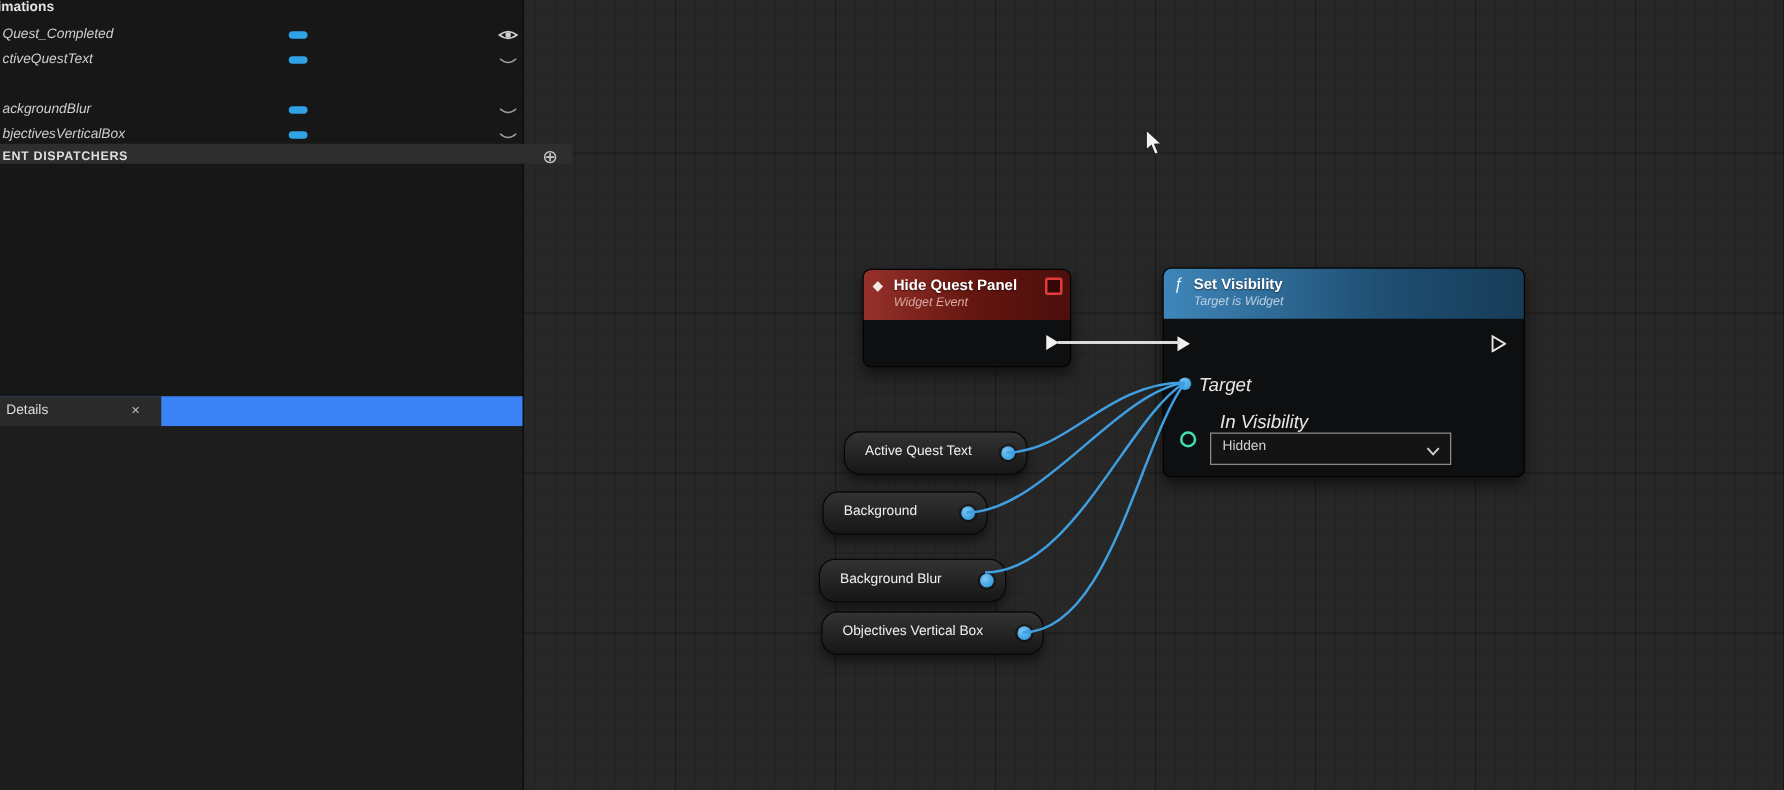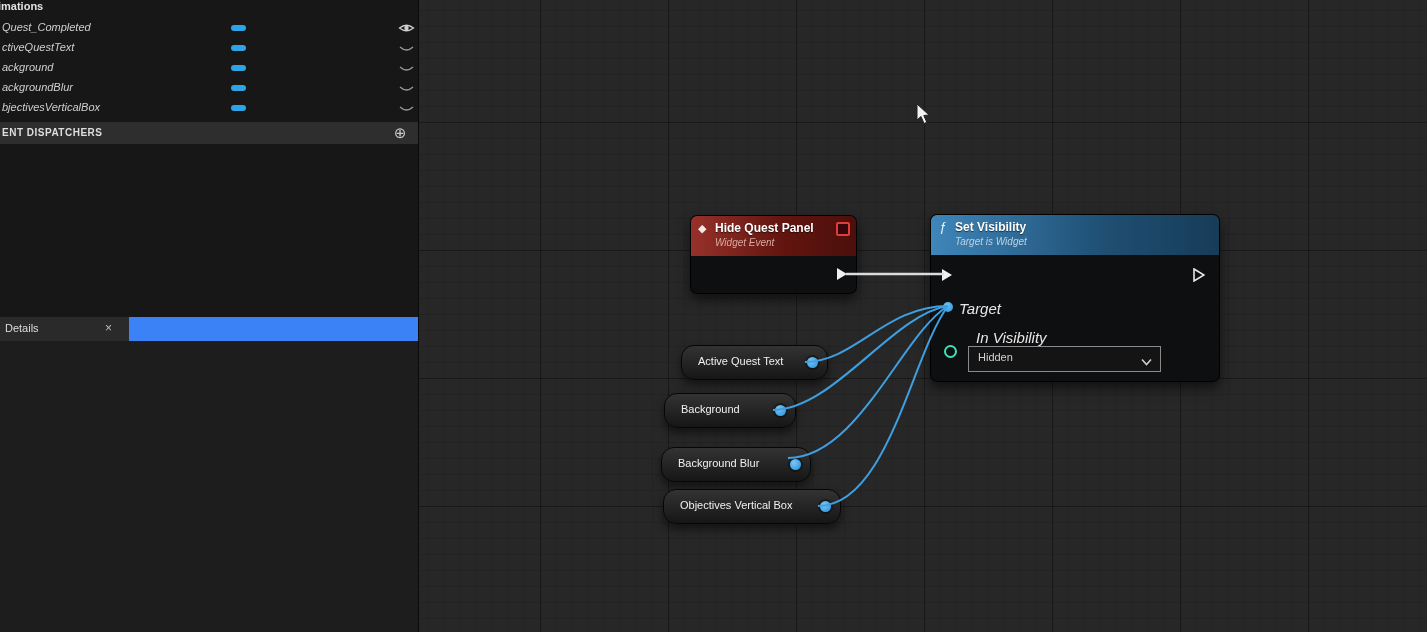--- a/index.html
+++ b/index.html
@@ -18,21 +18,21 @@
     background-position:-6px -6px;}
 
   
   .left-panel{position:absolute;left:0;top:0;width:418px;height:632px;
     background:#171717;border-right:1px solid #0b0b0b;z-index:15;}
   .partial-header{position:absolute;left:-2px;top:0;font-size:11px;font-weight:bold;color:#e3e3e3;}
   .var-row{position:absolute;left:0;width:418px;height:20px;font-style:italic;}
   .var-name{position:absolute;left:2px;top:3px;font-size:11px;color:#cfcfcf;white-space:nowrap;}
   .pill{position:absolute;left:231px;top:7px;width:15px;height:6px;border-radius:3px;background:#2ea3e6;}
   .eye{position:absolute;left:398px;top:2px;width:17px;height:16px;}
-  .dispatch-row{position:absolute;left:0;top:122px;width:418px;height:22px;background:#2e2e2e;}
+  .dispatch-row{position:absolute;left:0;top:115px;width:418px;height:16px;background:#2e2e2e;padding-left:40px;}
   .dispatch-label{position:absolute;left:2px;top:5px;font-size:10px;font-weight:bold;
     letter-spacing:0.5px;color:#dedede;}
   .plus-icon{position:absolute;right:9px;top:2px;width:18px;height:18px;font-size:15px;
     color:#c9c9c9;line-height:18px;text-align:center;}
   .tab-strip{position:absolute;left:0;top:317px;width:418px;height:24px;background:#3b82f6;}
   .tab{position:absolute;left:0;top:0;width:129px;height:24px;background:#2a2a2a;}
   .tab-label{position:absolute;left:5px;top:5px;font-size:11px;color:#dcdcdc;}
   .tab-close{position:absolute;left:105px;top:4px;font-size:12px;color:#bdbdbd;cursor:default;}
   .details-body{position:absolute;left:0;top:341px;width:418px;height:291px;background:#1d1d1d;}
 
@@ -62,21 +62,21 @@
   .row-label{position:absolute;font-size:15px;color:#e6e6e6;white-space:nowrap;font-style:italic;}
 
   .dropdown{position:absolute;left:37px;top:131px;width:193px;height:26px;background:#141414;
     border:1px solid #8a8a8a;box-sizing:border-box;}
   .dropdown-value{position:absolute;left:9px;top:4px;font-size:11px;color:#d2d2d2;}
   .dropdown-chevron{position:absolute;right:8px;top:6px;width:11px;height:10px;}
 
   
   .getter{position:absolute;height:33px;border-radius:13px;
     background:linear-gradient(#333333,#161616);border:1px solid #060606;
-    box-shadow:0 5px 9px rgba(0,0,0,0.5);z-index:10;margin-left:6px;}
+    box-shadow:0 5px 9px rgba(0,0,0,0.5);z-index:10;}
   .getter-label{position:absolute;left:16px;top:9px;font-size:11px;color:#f0f0f0;white-space:nowrap;}
   .getter-pin{position:absolute;right:9px;top:11px;width:11px;height:11px;border-radius:50%;
     background:radial-gradient(circle at 35% 35%, #7cc6f5, #1f8fd8);box-shadow:0 0 0 2px rgba(0,0,0,0.35);}
 
   .wires{position:absolute;left:0;top:0;z-index:30;pointer-events:none;}
   .cursor{position:absolute;left:916px;top:103px;z-index:50;pointer-events:none;}
 </style>
 </head>
 <body>
 
@@ -92,29 +92,20 @@
       <span class="pill"></span>
       <span class="eye">
         <svg width="17" height="16" viewBox="0 0 17 16">
             <path d="M1.5 8 Q8.5 2.5 15.5 8 Q8.5 13.5 1.5 8 Z" fill="none" stroke="#cfcfcf" stroke-width="1.3"></path>
             <circle cx="8.5" cy="8" r="2.2" fill="#cfcfcf"></circle>
           </svg>
       </span>
     </div>
     <div class="var-row" style="top:38px">
       <span class="var-name">ctiveQuestText</span>
-      <span class="pill"></span>
-      <span class="eye">
-        <svg width="17" height="16" viewBox="0 0 17 16">
-            <path d="M2 7 Q8.5 13 15 7" fill="none" stroke="#9a9a9a" stroke-width="1.3"></path>
-          </svg>
-      </span>
-    </div>
-    <div class="var-row" style="top:58px">
-      <span class="var-name">ackground</span>
       <span class="pill"></span>
       <span class="eye">
         <svg width="17" height="16" viewBox="0 0 17 16">
             <path d="M2 7 Q8.5 13 15 7" fill="none" stroke="#9a9a9a" stroke-width="1.3"></path>
           </svg>
       </span>
     </div>
     <div class="var-row" style="top:78px">
       <span class="var-name">ackgroundBlur</span>
       <span class="pill"></span>

